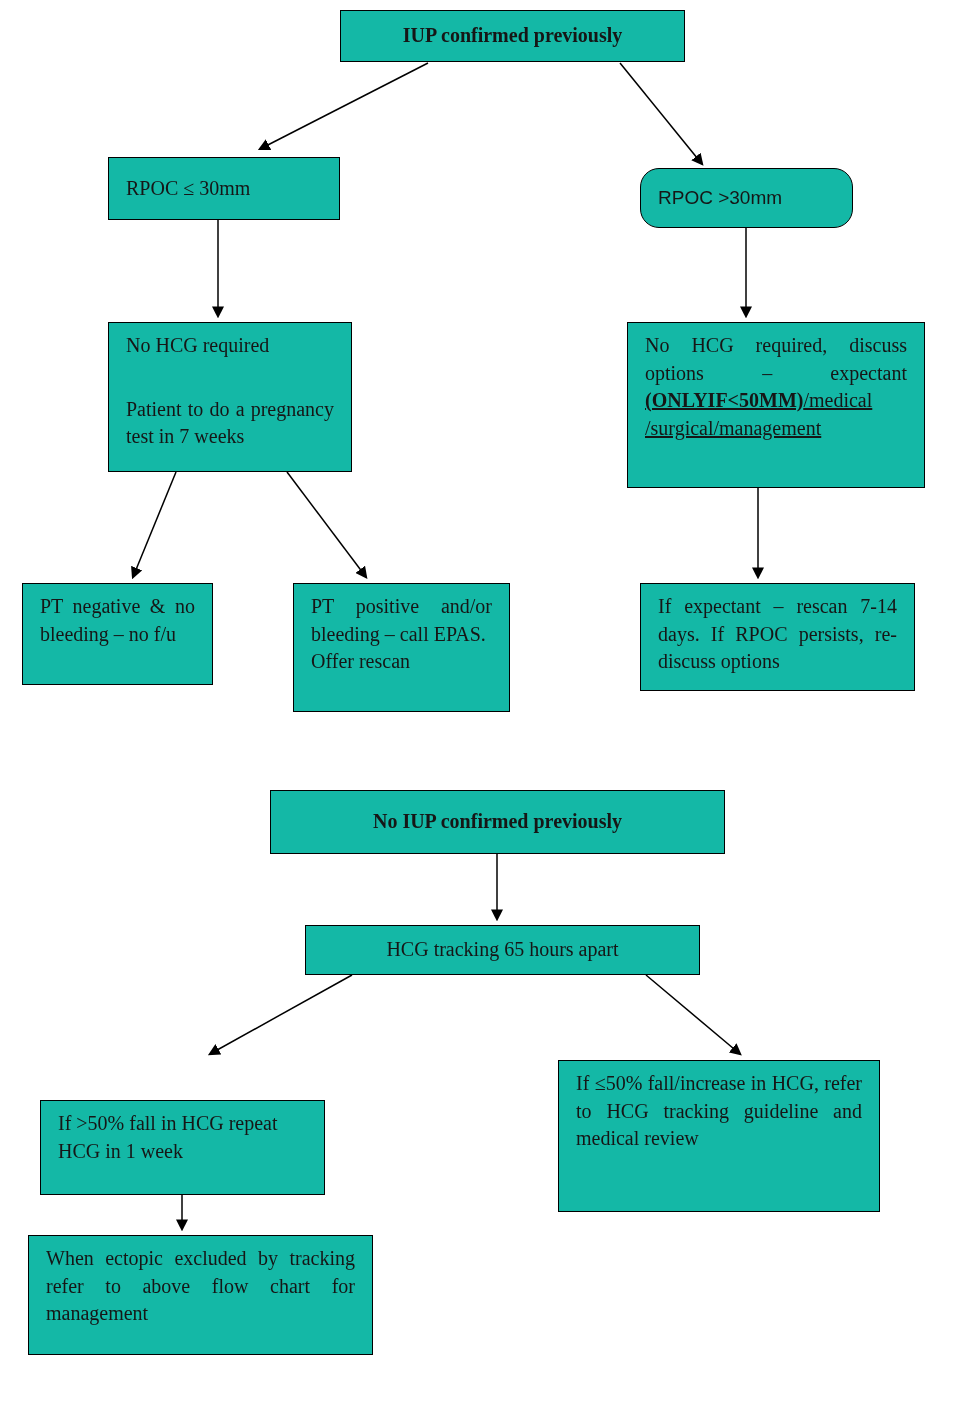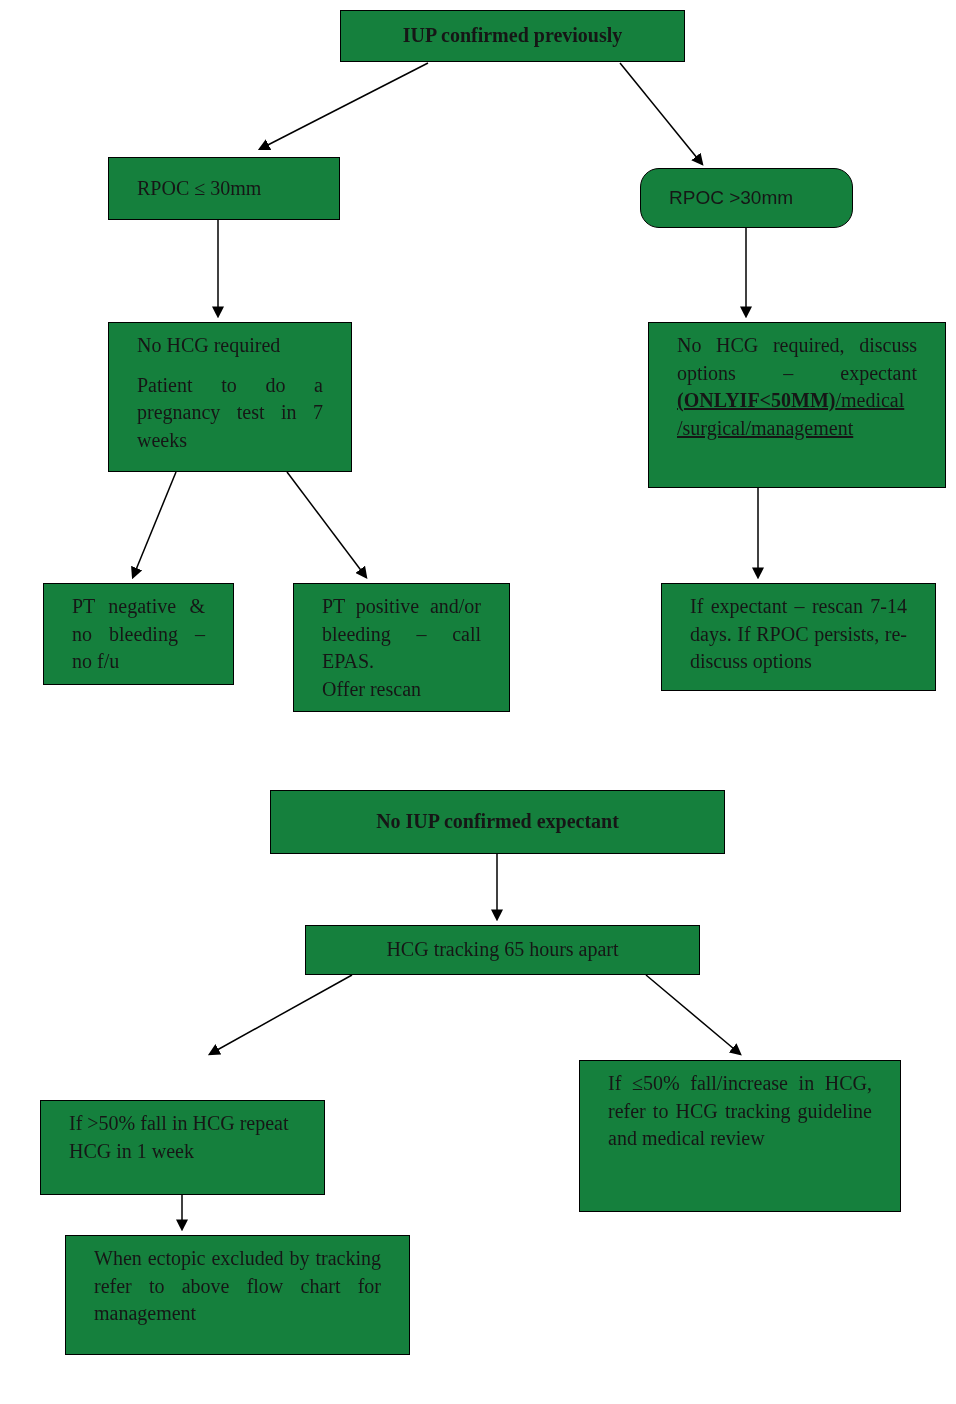--- a/index.html
+++ b/index.html
@@ -14,31 +14,31 @@
     overflow: hidden;
   }
   .connectors {
     position: absolute;
     left: 0; top: 0;
     width: 956px; height: 1404px;
   }
   .node {
     position: absolute;
     border: 1px solid #000000;
-    background: #15803d;
-    padding: 9px 28px;
+    background: #14b8a6;
+    padding: 9px 17px;
     font-size: 20px;
     line-height: 1.38;
   }
   .node p { margin: 0; }
-  .node p.gap { margin-bottom: 12px; }
+  .node p.gap { margin-bottom: 36px; }
   .vcenter { display: flex; align-items: center; }
   .hcenter { justify-content: center; text-align: center; }
   .bold { font-weight: bold; }
-  .justify { text-align: justify; margin-left: 21px; }
+  .justify { text-align: justify; }
   .underline { text-decoration: underline; }
   .sans { font-family: "Liberation Sans", sans-serif; font-size: 19px; border-radius: 19px; }
   line.flow { stroke: #000000; stroke-width: 1.5; }
 </style>
 </head>
 <body>
 
 <div class="page">
 
   <svg class="connectors" viewBox="0 0 956 1404" xmlns="http://www.w3.org/2000/svg">
@@ -88,32 +88,32 @@
 
   <div class="node justify" style="left:22px;top:583px;width:191px;height:102px">
     <span>PT negative &amp; no bleeding – no f/u</span>
   </div>
 
   <div class="node justify" style="left:640px;top:583px;width:275px;height:108px">
     <span>If expectant – rescan 7-14 days. If RPOC persists, re-discuss options</span>
   </div>
 
   <div class="node vcenter hcenter bold" style="left:270px;top:790px;width:455px;height:64px">
-    <span>No IUP confirmed expectant</span>
+    <span>No IUP confirmed previously</span>
   </div>
 
   <div class="node vcenter hcenter" style="left:305px;top:925px;width:395px;height:50px">
     <span>HCG tracking 65 hours apart</span>
   </div>
 
   <div class="node" style="left:40px;top:1100px;width:285px;height:95px">
     <span>If &gt;50% fall in HCG repeat HCG in 1 week</span>
   </div>
 
   <div class="node justify" style="left:558px;top:1060px;width:322px;height:152px">
     <span>If ≤50% fall/increase in HCG, refer to HCG tracking guideline and medical review</span>
   </div>
 
-  <div class="node justify" style="left:44px;top:1235px;width:345px;height:120px">
+  <div class="node justify" style="left:28px;top:1235px;width:345px;height:120px">
     <span>When ectopic excluded by tracking refer to above flow chart for management</span>
   </div>
 
 </div>
 
 </body></html>

